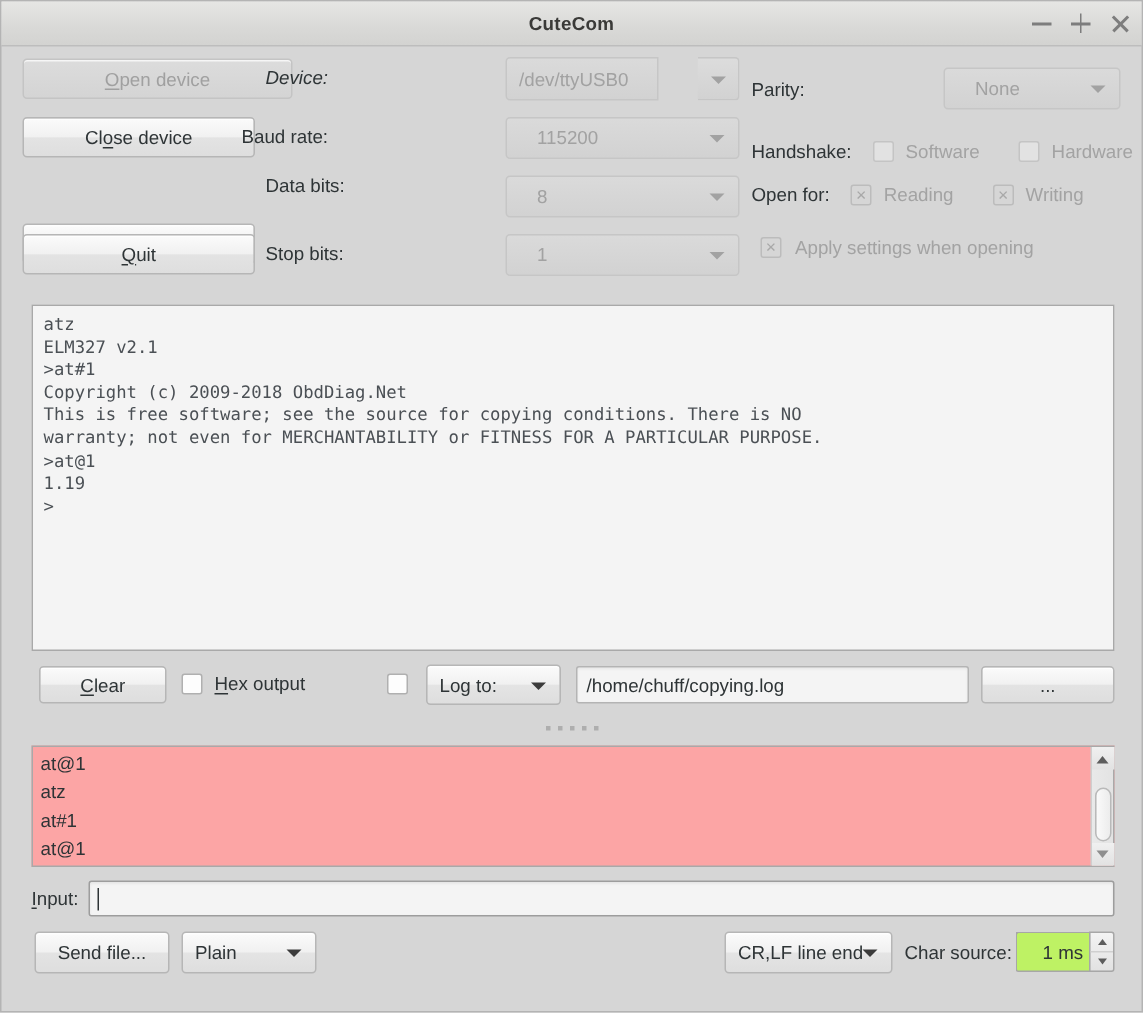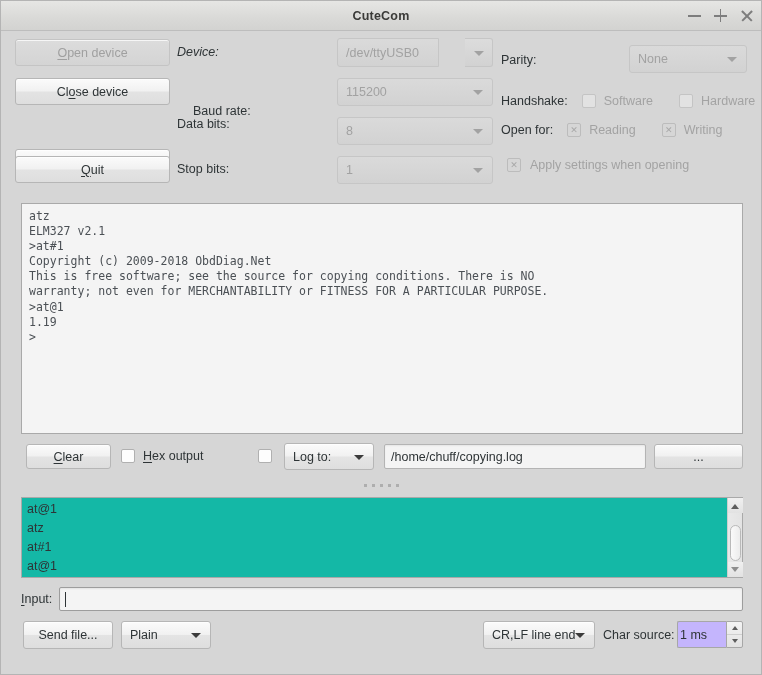--- a/index.html
+++ b/index.html
@@ -64,21 +64,21 @@
 
   .lbl { font-size: 12.5px; color: #2e3436; white-space: nowrap; }
   .lbl.dim { color: #a3a3a3; }
 
   
   .combo-dis {
     background: linear-gradient(to bottom, #dadada, #d2d2d2);
     border: 1px solid #c6c6c6; border-radius: 3px;
     color: #a2a2a2; font-size: 12.5px;
     display: flex; align-items: center;
-    box-sizing: border-box; padding: 0 8px;
+    box-sizing: border-box; padding: 0 20px;
     position: relative;
   }
   .combo-dis .arrow, .combo .arrow {
     position: absolute; right: 9px; top: 50%; margin-top: -2px;
     width: 0; height: 0;
     border-left: 5px solid transparent;
     border-right: 5px solid transparent;
     border-top: 5px solid #a2a2a2;
   }
   
@@ -166,21 +166,21 @@
   #splitter {
     position: absolute; left: 0; right: 0; top: 478px; height: 12px;
     display: flex; align-items: center; justify-content: center; gap: 5px;
   }
   #splitter i { width: 3px; height: 3px; background: #aeaeae; display: block; }
 
   
   #history {
     position: absolute; left: 20px; top: 496px;
     width: 722px; height: 81px;
-    background: #14b8a6;
+    background: #fca5a5;
     border: 1px solid #a9a9a9;
     box-sizing: border-box;
     display: flex;
   }
   #hist-items { flex: 1; padding: 2px 0 0 5px; overflow: hidden; }
   .hist-row { font-size: 12.5px; line-height: 19px; color: #2e3436; }
 
   
   #hscroll {
     width: 15px; border-left: 1px solid #cfcfcf;
@@ -214,23 +214,23 @@
     box-shadow: 0 1px 2px rgba(0,0,0,.07) inset;
   }
   #caret { position: absolute; left: 5px; top: 4px; width: 1px; height: 15px; background: #2e3436; }
 
   
   #spin {
     position: absolute; left: 676px; top: 620px; width: 66px; height: 27px;
     display: flex; box-sizing: border-box;
   }
   #spin .sfield {
-    flex: 1; background: #c4b5fd; border: 1px solid #a7a7a7;
+    flex: 1; background: #bef264; border: 1px solid #a7a7a7;
     border-right: none; border-radius: 2px 0 0 2px;
-    display: flex; align-items: center; padding-left: 2px;
+    display: flex; align-items: center; padding-left: 17px;
     font-size: 12.5px; color: #2e3436; box-sizing: border-box;
   }
   #spin .sbtns {
     width: 17px; display: flex; flex-direction: column;
     border: 1px solid #a7a7a7; border-radius: 0 2px 2px 0;
     background: linear-gradient(to bottom, #f3f3f3, #e2e2e2);
     box-sizing: border-box;
   }
   #spin .sbtn { flex: 1; position: relative; }
   #spin .sbtn + .sbtn { border-top: 1px solid #cfcfcf; }
@@ -252,35 +252,35 @@
 
   <div id="titlebar">
     <span id="title-text">CuteCom</span>
     <div id="win-controls">
       <span class="wc wc-min"></span>
       <span class="wc wc-max"></span>
       <span class="wc wc-close"></span>
     </div>
   </div>
 
-  <div class="btn disabled abs" style="left:14px; top:38px; width:155px; height:27px;">
+  <div class="btn disabled abs" style="left:14px; top:38px; width:180px; height:27px;">
     <span><span class="u">O</span>pen device</span>
   </div>
   <div class="btn abs" style="left:14px; top:77px; width:155px; height:27px;">
     <span>Cl<span class="u">o</span>se device</span>
   </div>
   <div class="btn abs" style="left:14px; top:116px; width:155px; height:27px;margin-top:32px;">
     <span><span class="u">A</span>bout</span>
   </div>
   <div class="btn abs" style="left:14px; top:155px; width:155px; height:27px;">
     <span><span class="u">Q</span>uit</span>
   </div>
 
   <div class="lbl abs" style="left:176px; top:44px;font-style:italic;">Device:</div>
-  <div class="lbl abs" style="left:192px; top:83px;margin-top:20px;">Baud rate:</div>
+  <div class="lbl abs" style="left:160px; top:83px;">Baud rate:</div>
   <div class="lbl abs" style="left:176px; top:116px;">Data bits:</div>
   <div class="lbl abs" style="left:176px; top:161px;">Stop bits:</div>
 
   <div class="combo-split abs" style="left:336px; top:37px; width:156px; height:29px;gap:26px;">
     <div class="field">/dev/ttyUSB0</div>
     <div class="dropbtn"></div>
   </div>
 
   <div class="combo-dis abs" style="left:336px; top:77px; width:156px; height:28px;">
     <span>115200</span>

